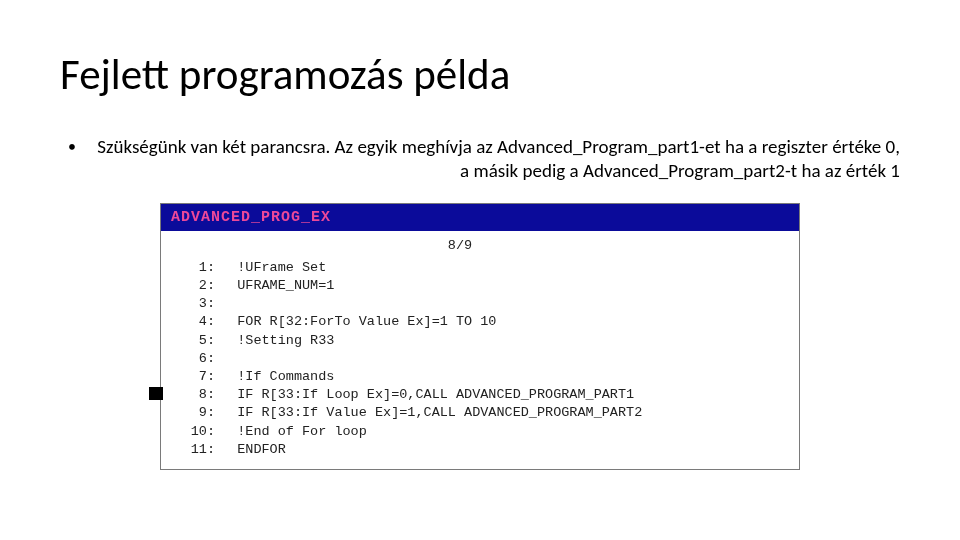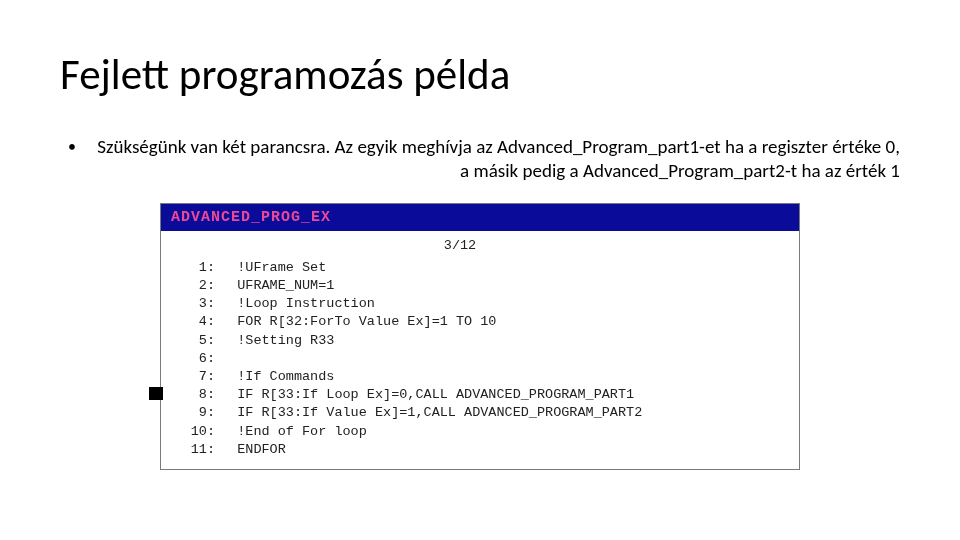--- a/index.html
+++ b/index.html
@@ -98,25 +98,25 @@
   <div class="bullet-row">
     <span class="bullet-dot">•</span>
     <span class="bullet-text">Szükségünk van két parancsra. Az egyik meghívja az Advanced_Program_part1-et ha a regiszter értéke 0, a másik pedig a Advanced_Program_part2-t ha az érték 1</span>
   </div>
 
   <div class="editor">
     <div class="editor-header">
       <span>ADVANCED_PROG_EX</span>
     </div>
     <div class="editor-body">
-      <div class="counter-row">3/12</div>
+      <div class="counter-row">8/9</div>
       <div id="code-lines">
           <div class="code-line line-wrap"><span class="lineno">1:</span><span>  !UFrame Set</span></div>
           <div class="code-line line-wrap"><span class="lineno">2:</span><span>  UFRAME_NUM=1</span></div>
-          <div class="code-line line-wrap"><span class="lineno">3:</span><span>  !Loop Instruction</span></div>
+          <div class="code-line line-wrap"><span class="lineno">3:</span></div>
           <div class="code-line line-wrap"><span class="lineno">4:</span><span>  FOR R[32:ForTo Value Ex]=1 TO 10</span></div>
           <div class="code-line line-wrap"><span class="lineno">5:</span><span>  !Setting R33</span></div>
           <div class="code-line line-wrap"><span class="lineno">6:</span></div>
           <div class="code-line line-wrap"><span class="lineno">7:</span><span>  !If Commands</span></div>
           <div class="code-line line-wrap"><span class="cursor-mark"></span><span class="lineno">8:</span><span>  IF R[33:If Loop Ex]=0,CALL ADVANCED_PROGRAM_PART1</span></div>
           <div class="code-line line-wrap"><span class="lineno">9:</span><span>  IF R[33:If Value Ex]=1,CALL ADVANCED_PROGRAM_PART2</span></div>
           <div class="code-line line-wrap"><span class="lineno">10:</span><span>  !End of For loop</span></div>
           <div class="code-line line-wrap"><span class="lineno">11:</span><span>  ENDFOR</span></div>
         </div>
     </div>

